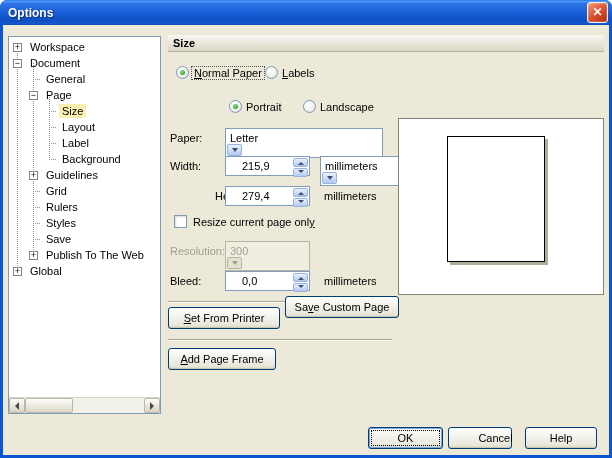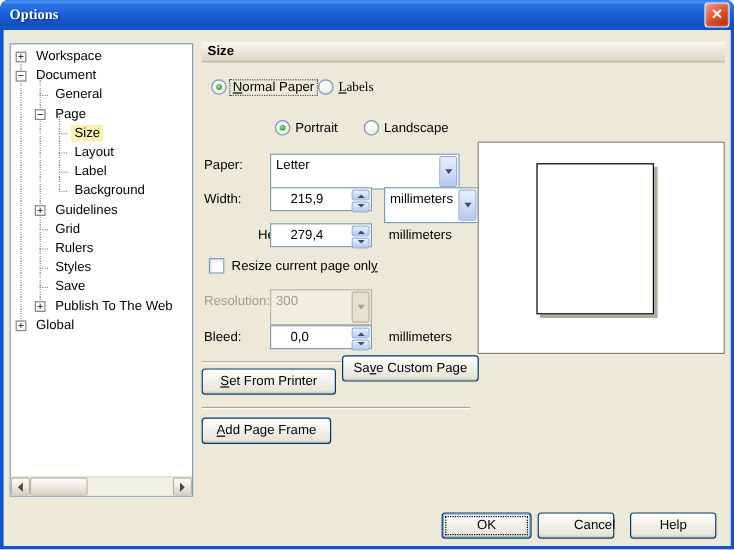--- a/index.html
+++ b/index.html
@@ -6,21 +6,21 @@
   html,body { width:612px; height:458px; }
   body { font-family:"Liberation Sans", sans-serif; font-size:11px; color:#000; background:#fff; }
 
   .window { position:relative; width:612px; height:458px; background:#0c55d2;
             padding:25px 3px 3px; border-radius:7px 7px 0 0; overflow:hidden; }
 
   
   .titlebar { position:absolute; top:0; left:0; width:100%; height:25px;
     border-radius:6px 6px 0 0;
     background:linear-gradient(180deg,#2a7ae8 0%,#4a95f5 6%,#2d74e4 14%,#1a5fd7 50%,#0f4fc0 82%,#1359cf 94%,#0b49b5 100%);
-    display:flex; align-items:center; padding:0 4px 0 8px;font-family:Liberation Serif, serif; }
+    display:flex; align-items:center; padding:0 4px 0 8px; }
   .title-text { color:#fff; font-weight:bold; font-size:12px; text-shadow:1px 1px 1px rgba(8,40,110,.85); }
   .close-btn { position:absolute; top:2px; right:4px; width:21px; height:21px; border-radius:3px;
     border:1px solid #f2f2f2;
     background:linear-gradient(145deg,#f5a38c 0%,#ee7a5a 20%,#d94f2b 55%,#c23a17 80%,#a82e0e 100%);
     color:#fff; font-weight:bold; font-size:12px; line-height:19px; text-align:center;
     box-shadow:inset 0 0 2px rgba(255,255,255,.6); cursor:default; }
 
   .dlg-body { position:relative; width:100%; height:100%; background:#ece9d8; }
 
   
@@ -67,21 +67,21 @@
   .radio { position:absolute; width:13px; height:13px; border-radius:50%;
     border:1px solid #7b96ba;
     background:radial-gradient(circle at 35% 30%, #fff 0%, #f2f2ee 55%, #d7d7d0 100%); }
   .radio.on::after { content:""; position:absolute; left:3px; top:3px; width:5px; height:5px;
     border-radius:50%; background:radial-gradient(circle at 40% 35%, #8ee08e, #27a427 75%); }
 
   .checkbox { position:absolute; width:13px; height:13px; background:#fff;
     border:1px solid #7f9db9; box-shadow:inset 1px 1px 2px rgba(120,140,160,.35); }
 
   .combo { position:absolute; display:flex; align-items:stretch; background:#fff;
-    border:1px solid #7f9db9; height:30px; }
+    border:1px solid #7f9db9; height:30px;flex-direction:column; }
   .cval { flex:1; padding:3px 2px 0 4px; overflow:hidden; white-space:nowrap; }
   .cbtn { flex:none; width:15px; margin:1px; border-radius:2px;
     background:linear-gradient(180deg,#e9f0fb 0%,#d0ddf5 50%,#b3c8ee 100%);
     border:1px solid #99b1dd; display:flex; align-items:center; justify-content:center; }
   .arrow-down { width:0; height:0; border:3px solid transparent; border-top:4px solid #3a4d76; margin-top:3px; }
   .combo.dis { background:#f0eee1; border-color:#b8b4a2; }
   .combo.dis .cval { color:#a3a091; }
   .combo.dis .cbtn { background:#e4e1d0; border-color:#b8b4a2; }
   .combo.dis .arrow-down { border-top-color:#a3a091; }
 
@@ -203,21 +203,21 @@
     </div>
 
     <div class="panel">
       <div class="band">
         <span>Size</span>
       </div>
 
       <span class="radio on" style="left:8px; top:31px;"></span>
       <span class="lbl focusrect" style="left:24px; top:32px;"><u>N</u>ormal Paper</span>
       <span class="radio" style="left:97px; top:31px;"></span>
-      <span class="lbl" style="left:114px; top:32px;font-family:Liberation Serif, serif;"><u>L</u>abels</span>
+      <span class="lbl" style="left:114px; top:32px;"><u>L</u>abels</span>
 
       <span class="radio on" style="left:61px; top:65px;"></span>
       <span class="lbl" style="left:78px; top:66px;">Portrait</span>
       <span class="radio" style="left:135px; top:65px;"></span>
       <span class="lbl" style="left:152px; top:66px;">Landscape</span>
 
       <span class="lbl" style="left:2px; top:97px;">Paper:</span>
       <div class="combo" style="left:57px; top:93px; width:158px;">
         <span class="cval">Letter</span>
         <span class="cbtn">

